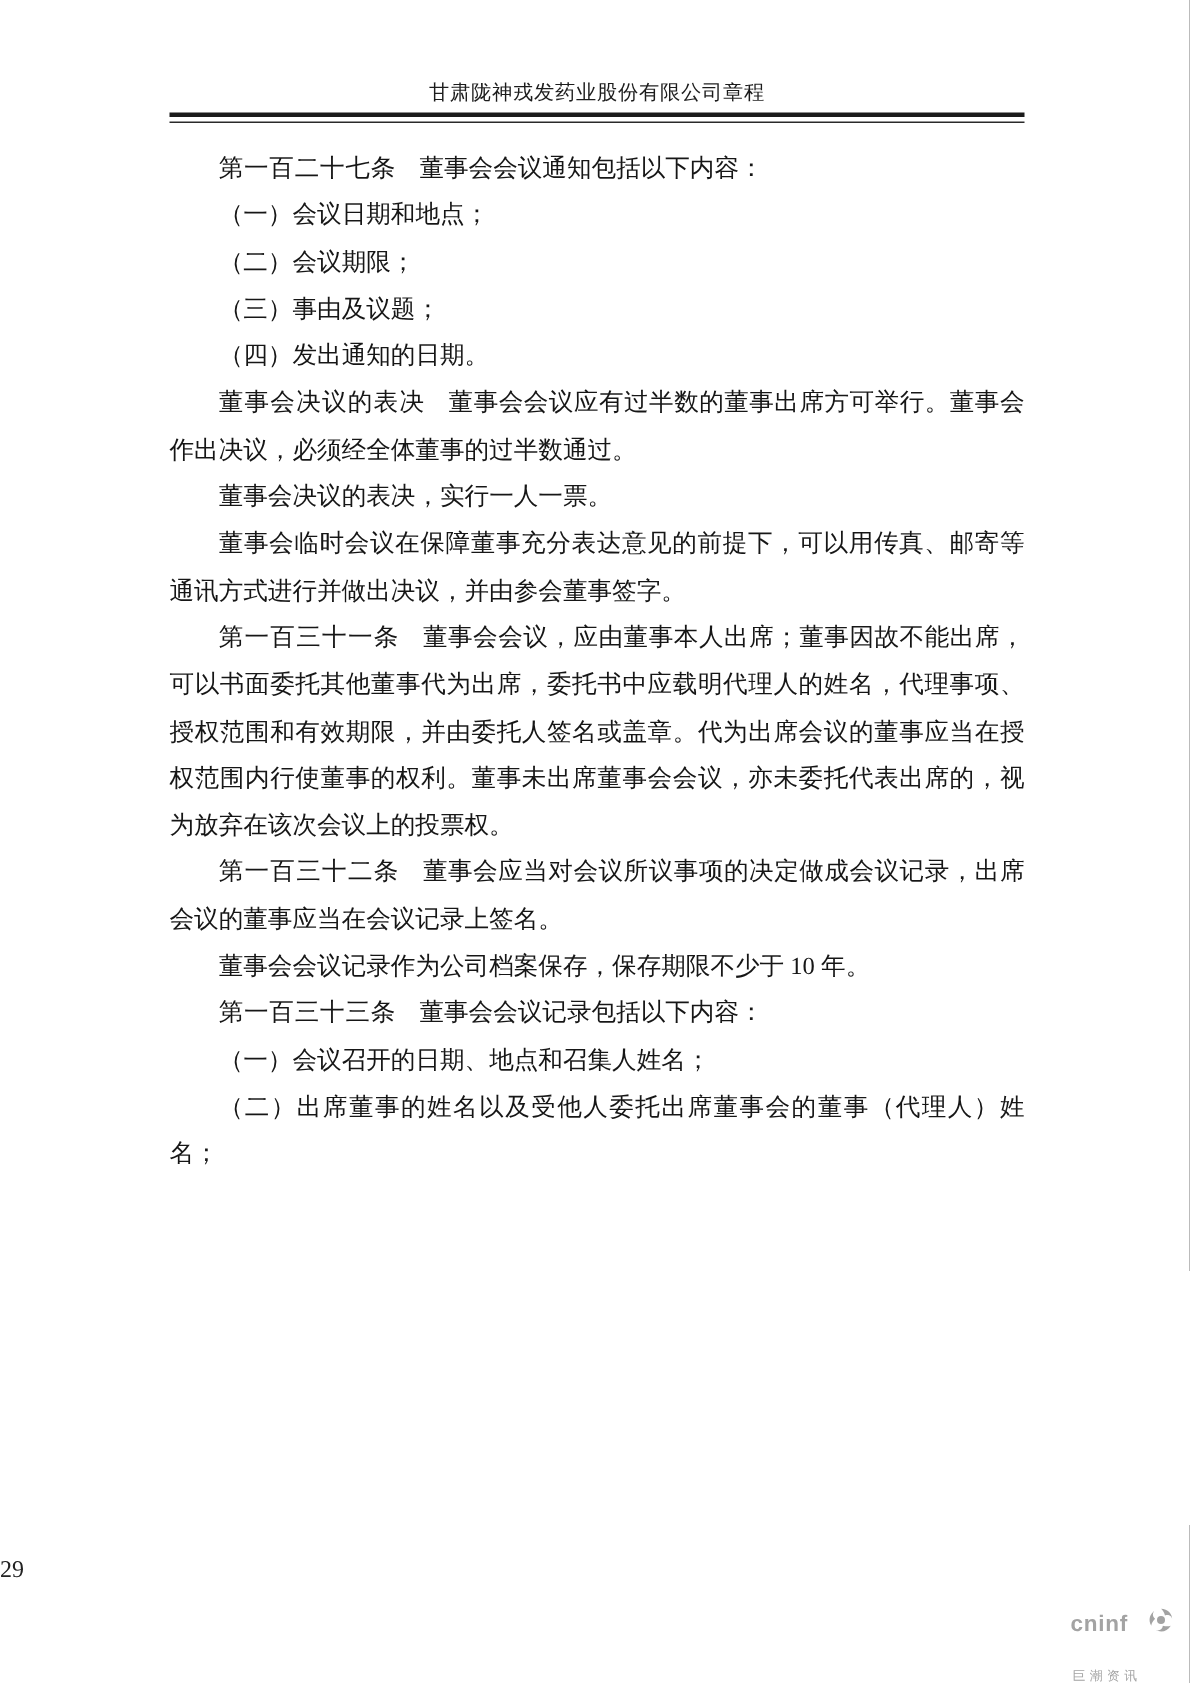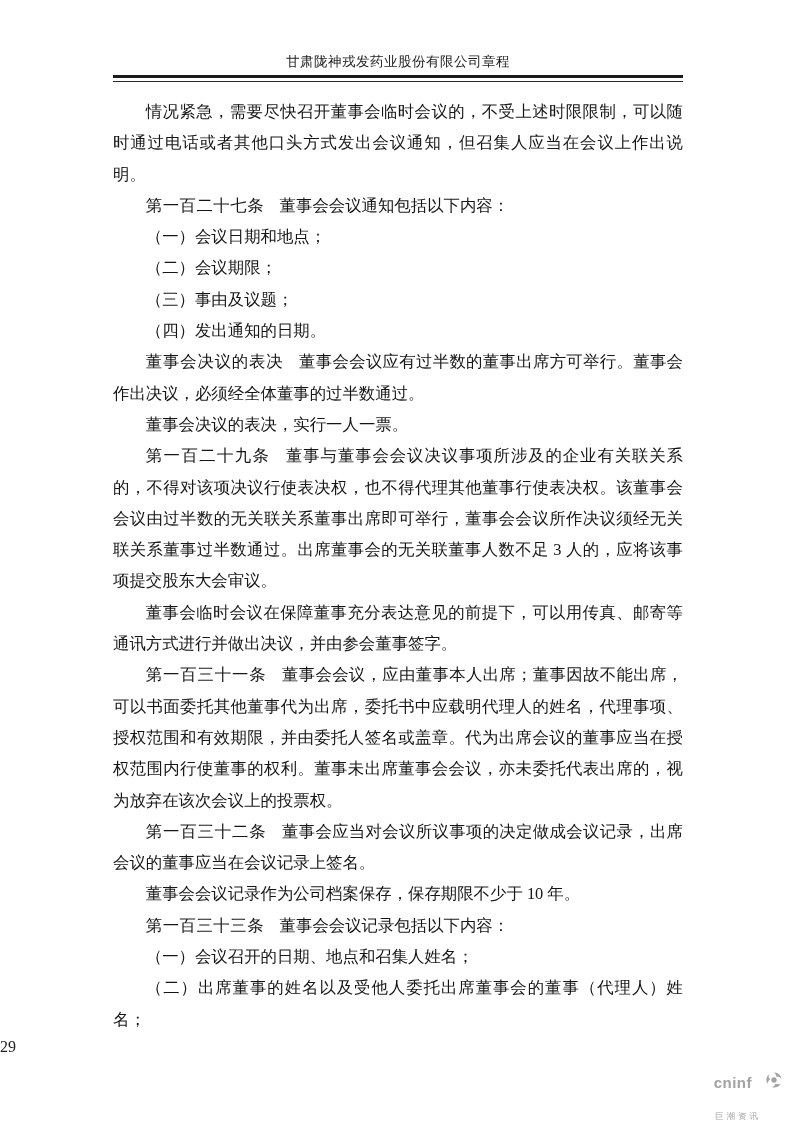--- a/index.html
+++ b/index.html
@@ -111,29 +111,27 @@
 <div class="page">
 
   <div class="doc-header">
     <span class="header-title">甘肃陇神戎发药业股份有限公司章程</span>
     <div class="header-rule-thick"></div>
     <div class="header-rule-thin"></div>
   </div>
 
   <div class="doc-body">
 
-  <p class="para">情况紧急，需要尽快召开董事会临时会议的，不受上述时限限制，可以随时通过电话或者其他口头方式发出会议通知，但召集人应当在会议上作出说明。</p>
       <p class="para"><b class="article-num">第一百二十七条</b>董事会会议通知包括以下内容：</p>
       <p class="para">（一）会议日期和地点；</p>
       <p class="para">（二）会议期限；</p>
       <p class="para">（三）事由及议题；</p>
       <p class="para">（四）发出通知的日期。</p>
       <p class="para"><b class="article-num">董事会决议的表决</b>董事会会议应有过半数的董事出席方可举行。董事会作出决议，必须经全体董事的过半数通过。</p>
       <p class="para">董事会决议的表决，实行一人一票。</p>
-      <p class="para"><b class="article-num">第一百二十九条</b>董事与董事会会议决议事项所涉及的企业有关联关系的，不得对该项决议行使表决权，也不得代理其他董事行使表决权。该董事会会议由过半数的无关联关系董事出席即可举行，董事会会议所作决议须经无关联关系董事过半数通过。出席董事会的无关联董事人数不足 3 人的，应将该事项提交股东大会审议。</p>
       <p class="para">董事会临时会议在保障董事充分表达意见的前提下，可以用传真、邮寄等通讯方式进行并做出决议，并由参会董事签字。</p>
       <p class="para"><b class="article-num">第一百三十一条</b>董事会会议，应由董事本人出席；董事因故不能出席，可以书面委托其他董事代为出席，委托书中应载明代理人的姓名，代理事项、授权范围和有效期限，并由委托人签名或盖章。代为出席会议的董事应当在授权范围内行使董事的权利。董事未出席董事会会议，亦未委托代表出席的，视为放弃在该次会议上的投票权。</p>
       <p class="para"><b class="article-num">第一百三十二条</b>董事会应当对会议所议事项的决定做成会议记录，出席会议的董事应当在会议记录上签名。</p>
       <p class="para">董事会会议记录作为公司档案保存，保存期限不少于 10 年。</p>
       <p class="para"><b class="article-num">第一百三十三条</b>董事会会议记录包括以下内容：</p>
       <p class="para">（一）会议召开的日期、地点和召集人姓名；</p>
       <p class="para">（二）出席董事的姓名以及受他人委托出席董事会的董事（代理人）姓名；</p>
     </div>
 
   <div class="page-number">29</div>

